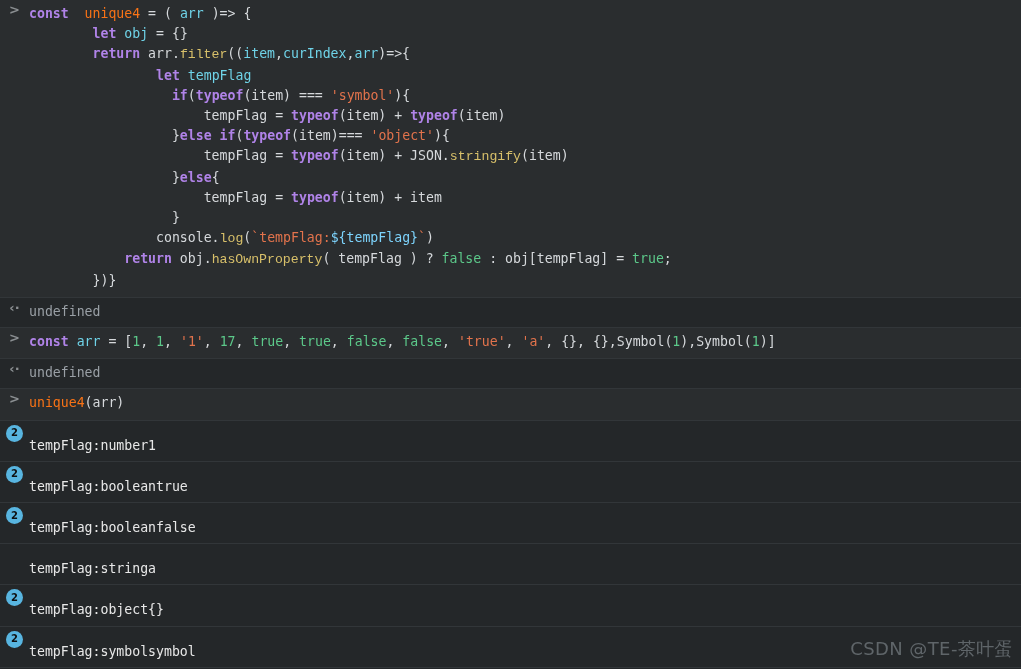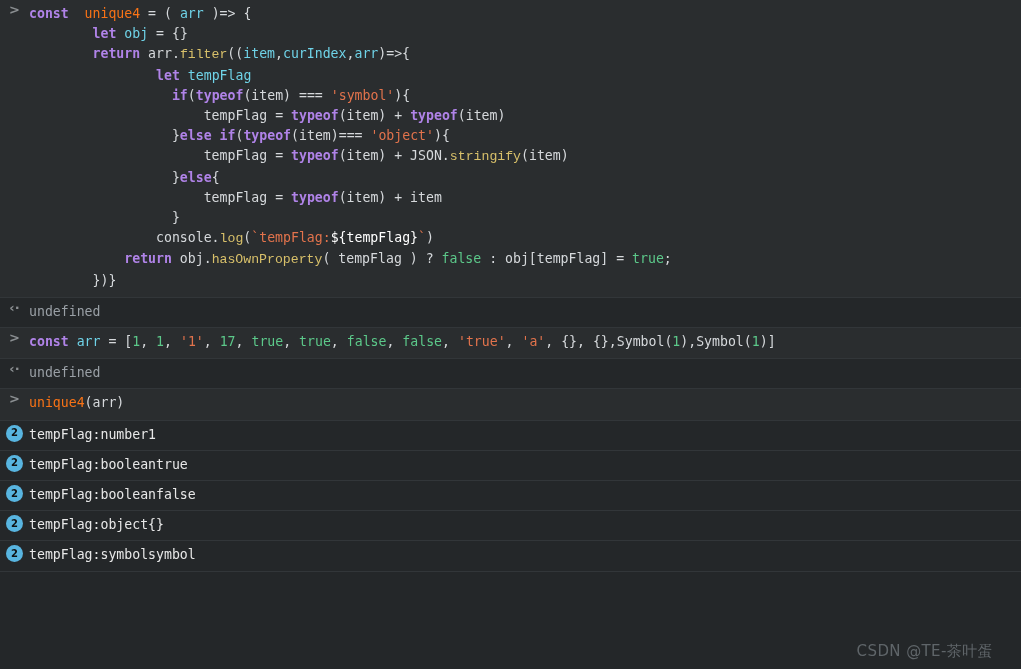--- a/index.html
+++ b/index.html
@@ -79,42 +79,42 @@
     flex: 1 1 auto;
     padding: 3px 0 4px 0;
     white-space: pre;
     font-family: "DejaVu Sans Mono", "Liberation Mono", monospace;
     font-size: 13.2px;
     line-height: 20.2px;
     letter-spacing: 0px;
     overflow: hidden;
   }
   .content.code { line-height: 20.2px; padding-top: 4px; padding-bottom: 6px;}
-  .content.logtext { color: #e8e8e8; padding-top: 4px; padding-bottom: 5px; font-size: 13.2px;}
+  .content.logtext { color: #e8e8e8; padding-top: 4px; padding-bottom: 5px; font-size: 13.2px; margin-top: 11px;}
   .content.muted { color: #9aa0a6; padding-top: 4px; padding-bottom: 5px;}
 
   
   .kw      { color: #b083e8; font-weight: bold; }  
   .fn      { color: #f97316; }  
   .param   { color: #6fd3e8; }  
   .plain   { color: #d6d9dc; }  
   .method  { color: #d8c06a; font-family: Liberation Mono, monospace; }  
   .str     { color: #e2734c; text-align: center; }  
   .tmpl    { color: #e2734c; }  
-  .tmplvar { color: #ffffff; text-align: center; }
+  .tmplvar { color: #7dd3fc; text-align: center; }
   .bool    { color: #5cc98a; }  
   .num     { color: #5cc98a; }
 
   .watermark {
     position: absolute;
-    right: 28px;
+    right: 8px;
     bottom: 8px;
     color: #5f6569;
     font-family: "DejaVu Sans", sans-serif;
-    font-size: 15px;
+    font-size: 18px;
     letter-spacing: 0.4px;
     pointer-events: none;
   }
 </style>
 </head>
 <body>
 
 <div id="console">
 
   <div class="row input-row">
@@ -182,20 +182,24 @@
   </div>
 
   <div class="row log-row">
     <div class="gutter">
       <span class="count-badge">2</span>
     </div>
     <div class="content logtext">tempFlag:booleanfalse</div>
   </div>
 
 
+  <div class="row log-row">
+    <div class="gutter"></div>
+    <div class="content logtext">tempFlag:stringa</div>
+  </div>
 
   <div class="row log-row">
     <div class="gutter">
       <span class="count-badge">2</span>
     </div>
     <div class="content logtext">tempFlag:object{}</div>
   </div>
 
   <div class="row log-row">
     <div class="gutter">

